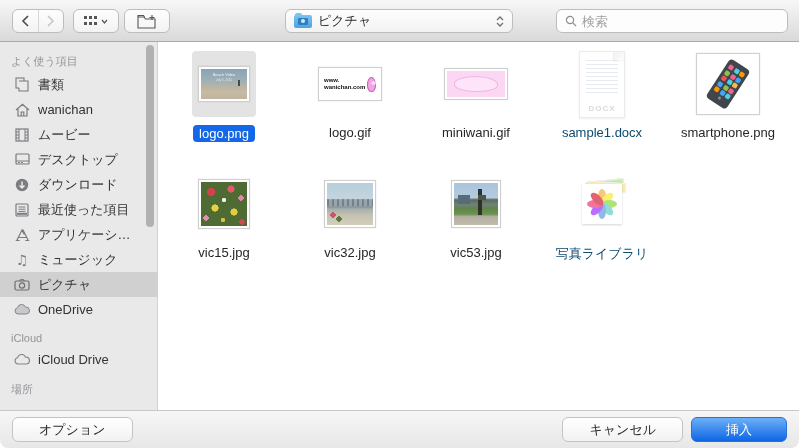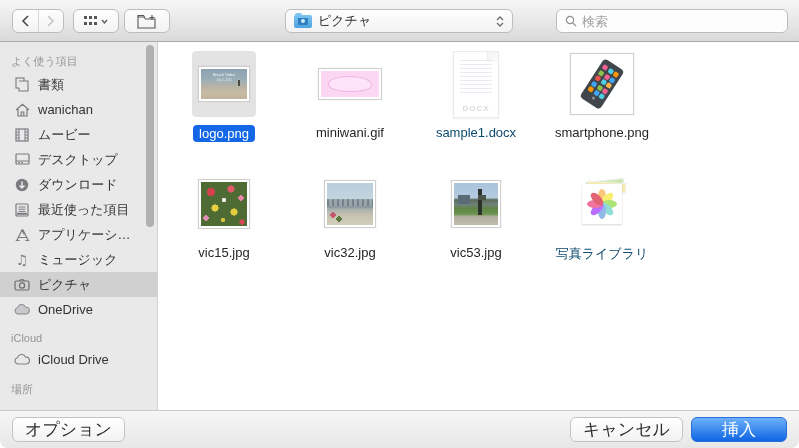--- a/index.html
+++ b/index.html
@@ -94,21 +94,21 @@
   .vic53-img::before { content:""; position:absolute; left:24px; top:6px; width:4px; height:26px; background:#2e3329; }
   .vic53-img::after { content:""; position:absolute; left:4px; top:12px; width:12px; height:9px; background:#5a6b78; box-shadow:18px -2px 0 -2px #4a5545; }
 
   .photos-wrap { position:relative; width:56px; height:52px; opacity:.85; }
   .photos-card { position:absolute; left:8px; top:6px; width:40px; height:40px; background:#fff; box-shadow:0 1px 2px rgba(0,0,0,.2); display:flex; align-items:center; justify-content:center; }
   .photos-back1 { position:absolute; left:12px; top:2px; width:38px; height:10px; background:#bfe3a1; transform:rotate(-6deg); border:1px solid #eee; }
   .photos-back2 { position:absolute; left:14px; top:4px; width:38px; height:10px; background:#f6e9a2; transform:rotate(4deg); border:1px solid #eee; }
 
   
   .footer { height:38px; flex:0 0 38px; background:linear-gradient(#f6f6f6,#e7e7e7); border-top:1px solid #c8c8c8; display:flex; align-items:center; padding:0 12px; }
-  .btn { height:25px; border-radius:6px; border:1px solid #c3c3c3; background:linear-gradient(#ffffff,#f2f2f2); font-size:17px; color:#2b2b2b; padding:0 12px; font-family:inherit; }
+  .btn { height:25px; border-radius:6px; border:1px solid #c3c3c3; background:linear-gradient(#ffffff,#f2f2f2); font-size:13px; color:#2b2b2b; padding:0 26px; font-family:inherit; }
   .btn.primary { background:linear-gradient(#6cb0f8,#0f66e4); border-color:#2a6fd8; color:#fff; min-width:96px; margin-left:8px; }
   .footer .spacer { flex:1; }
 
   .mono-glyph { font-family:"DejaVu Sans",sans-serif; }
 </style>
 </head>
 <body>
 
 <div class="window">
 
@@ -301,20 +301,34 @@
                   <div class="beach-title">Beach Video</div>
                   <div class="beach-sub">July 5, 2015</div>
                   <div class="figure"></div>
                 </div>
               </div>
             </div>
           </div>
           <div class="file-label sel">logo.png</div>
         </div>
 
+        <div class="cell">
+          <div class="thumbwrap">
+            <div class="frame">
+              <div class="logo-img">
+                <div class="logo-text">
+                  <div>www.</div>
+                  <div>wanichan.com</div>
+                </div>
+                <div class="logo-blob"></div>
+              </div>
+            </div>
+          </div>
+          <div class="file-label">logo.gif</div>
+        </div>
 
         <div class="cell">
           <div class="thumbwrap">
             <div class="frame">
               <div class="miniwani-img">
                   <div class="miniwani-blob"></div>
                 </div>
             </div>
           </div>
           <div class="file-label">miniwani.gif</div>

